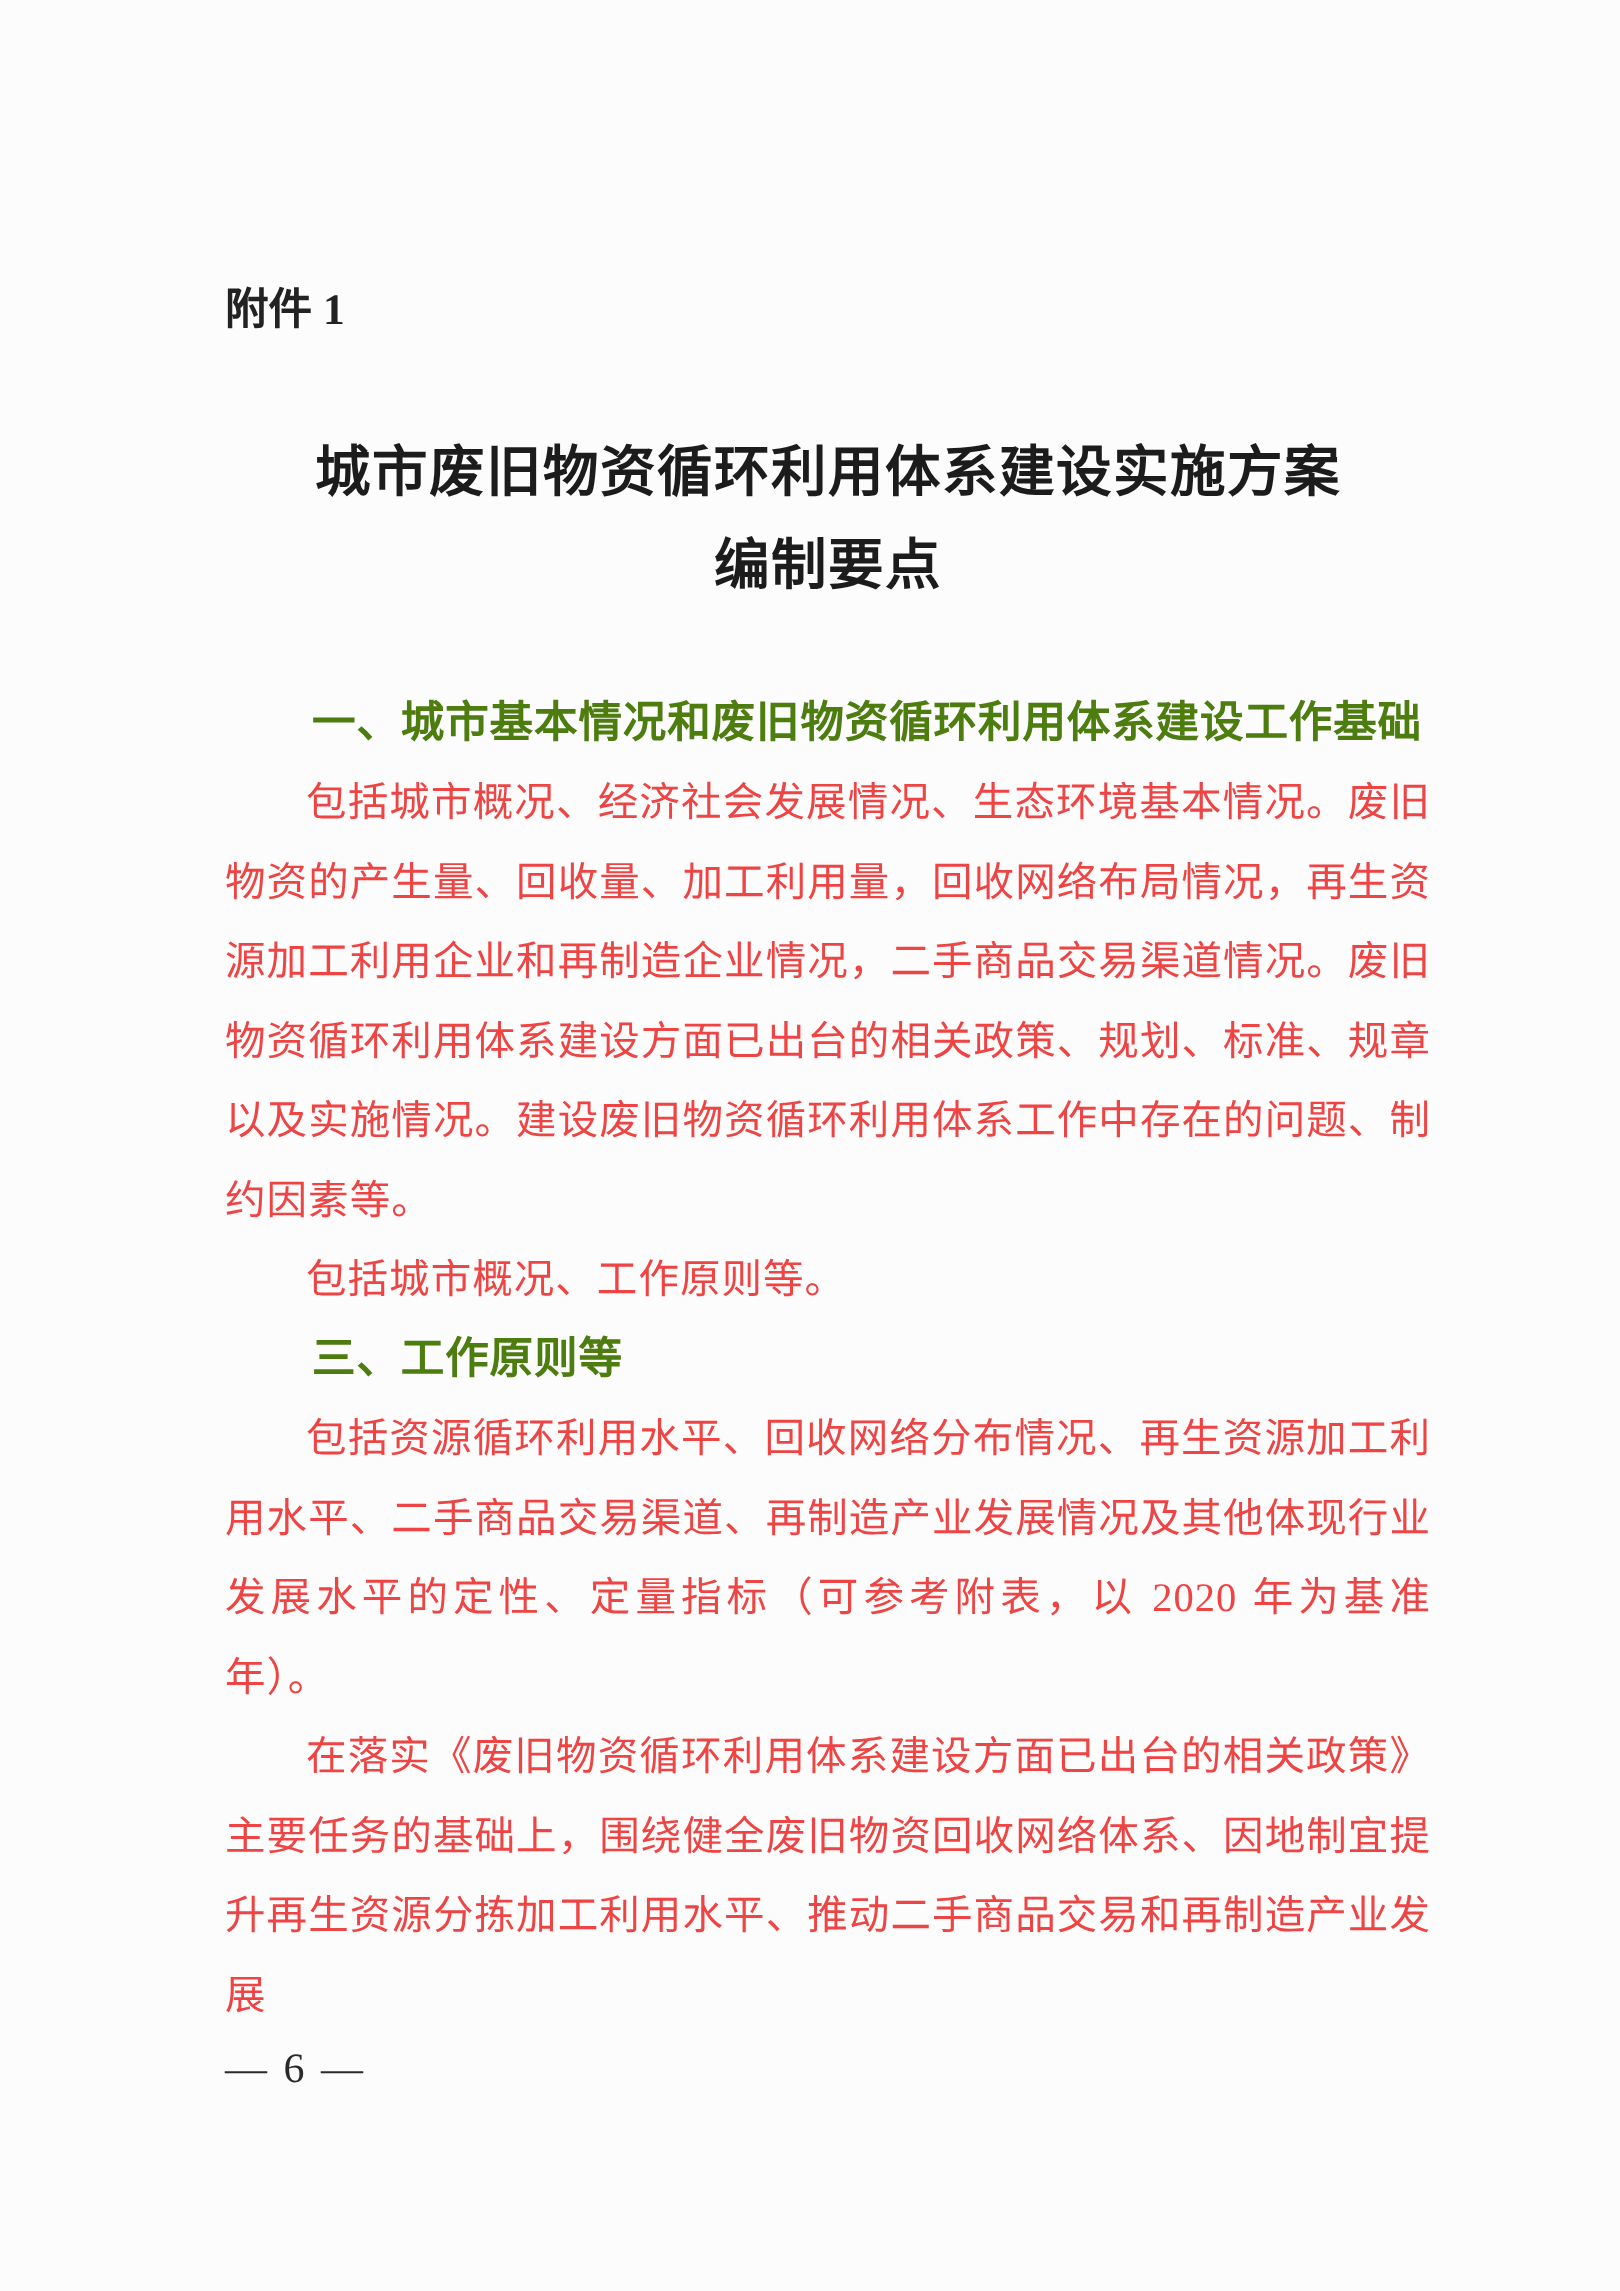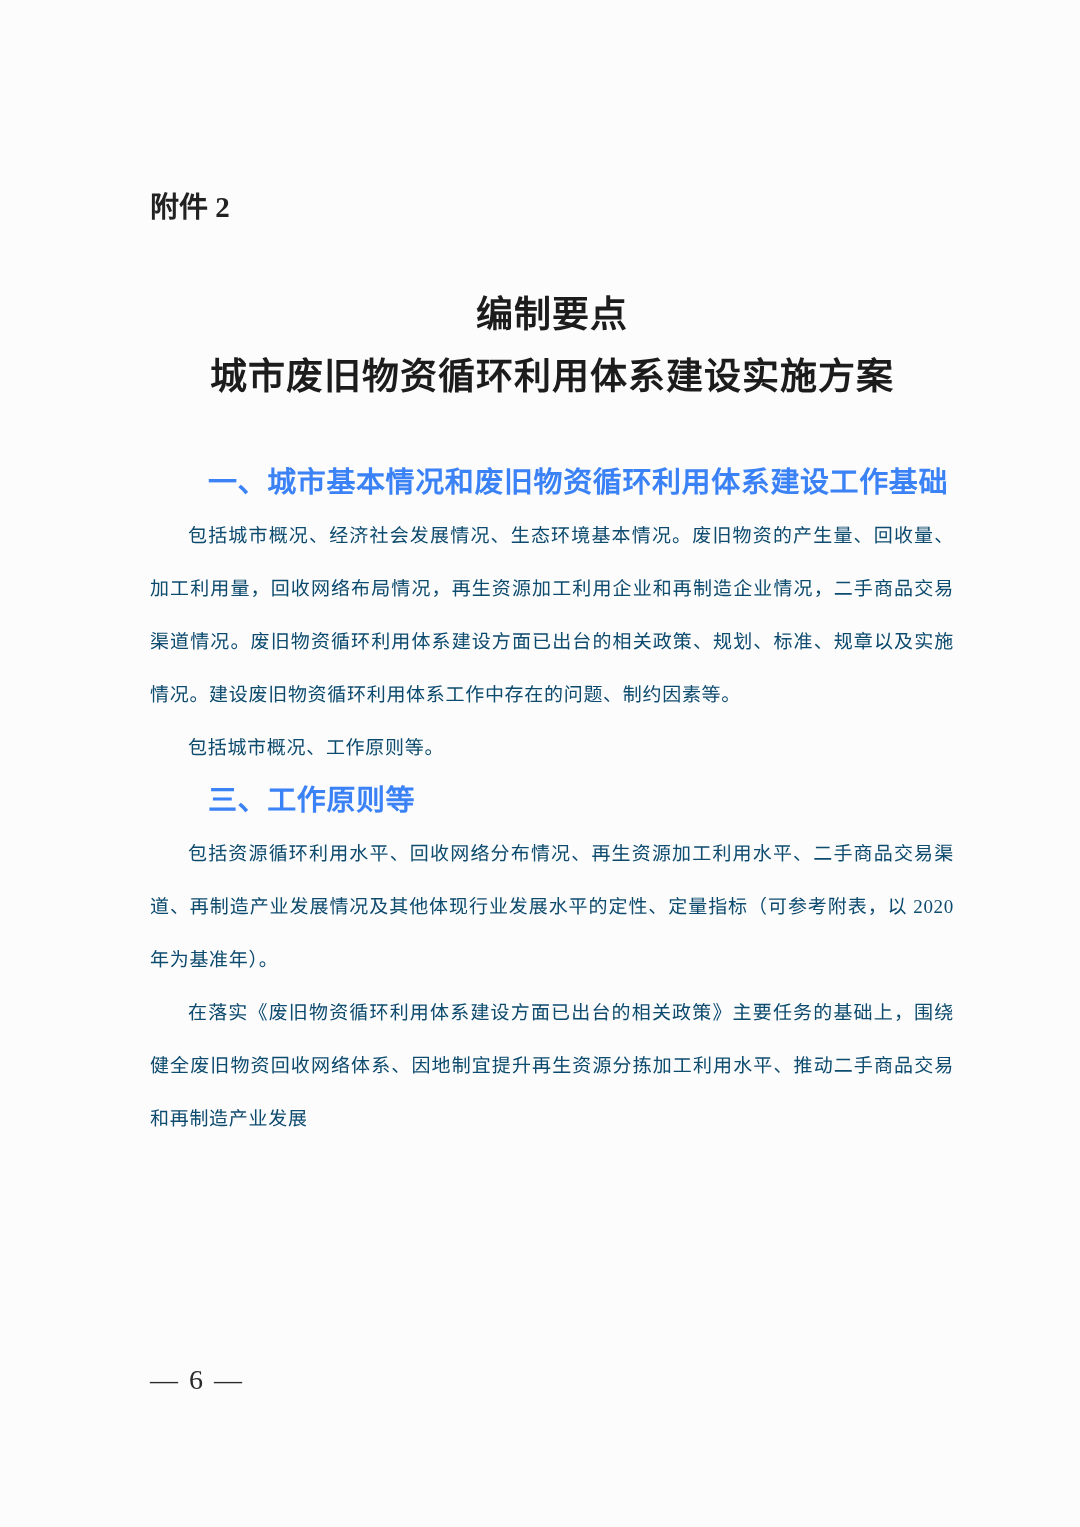--- a/index.html
+++ b/index.html
@@ -44,54 +44,54 @@
   .doc-title .title-line { display: block; }
   .sections {
     margin-top: 48px;
   }
   .sec-heading {
     margin: 0;
     font-family: "Liberation Sans", "DejaVu Sans", sans-serif;
     font-size: 29px;
     line-height: 53px;
     font-weight: 700;
-    color: #3b82f6;
+    color: #4d7c0f;
     text-indent: 2em;
     letter-spacing: 0.6px;
   }
   .body-para {
     margin: 0;
-    font-size: 19px;
+    font-size: 27px;
     line-height: 53px;
     letter-spacing: 0.7px;
     text-indent: 2em;
     text-align: justify;
-    color: #0c4a6e;
+    color: #ef4444;
   }
   .page-number {
     position: absolute;
     left: 150px;
     top: 1360px;
     font-size: 28px;
     line-height: 40px;
     color: #2a2a2a;
     letter-spacing: 2px;
   }
 </style>
 </head>
 <body>
 
 <div class="page">
   <div class="content">
 
-    <div class="attachment-label">附件 2</div>
+    <div class="attachment-label">附件 1</div>
 
     <h1 class="doc-title">
+      <span class="title-line">城市废旧物资循环利用体系建设实施方案</span>
       <span class="title-line">编制要点</span>
-      <span class="title-line">城市废旧物资循环利用体系建设实施方案</span>
     </h1>
 
     <div class="sections">
 
       <h2 class="sec-heading">一、城市基本情况和废旧物资循环利用体系建设工作基础</h2>
       <p class="body-para">包括城市概况、经济社会发展情况、生态环境基本情况。废旧物资的产生量、回收量、加工利用量，回收网络布局情况，再生资源加工利用企业和再制造企业情况，二手商品交易渠道情况。废旧物资循环利用体系建设方面已出台的相关政策、规划、标准、规章以及实施情况。建设废旧物资循环利用体系工作中存在的问题、制约因素等。</p>
 
       <p class="body-para">包括城市概况、工作原则等。</p>
 
       <h2 class="sec-heading">三、工作原则等</h2>

